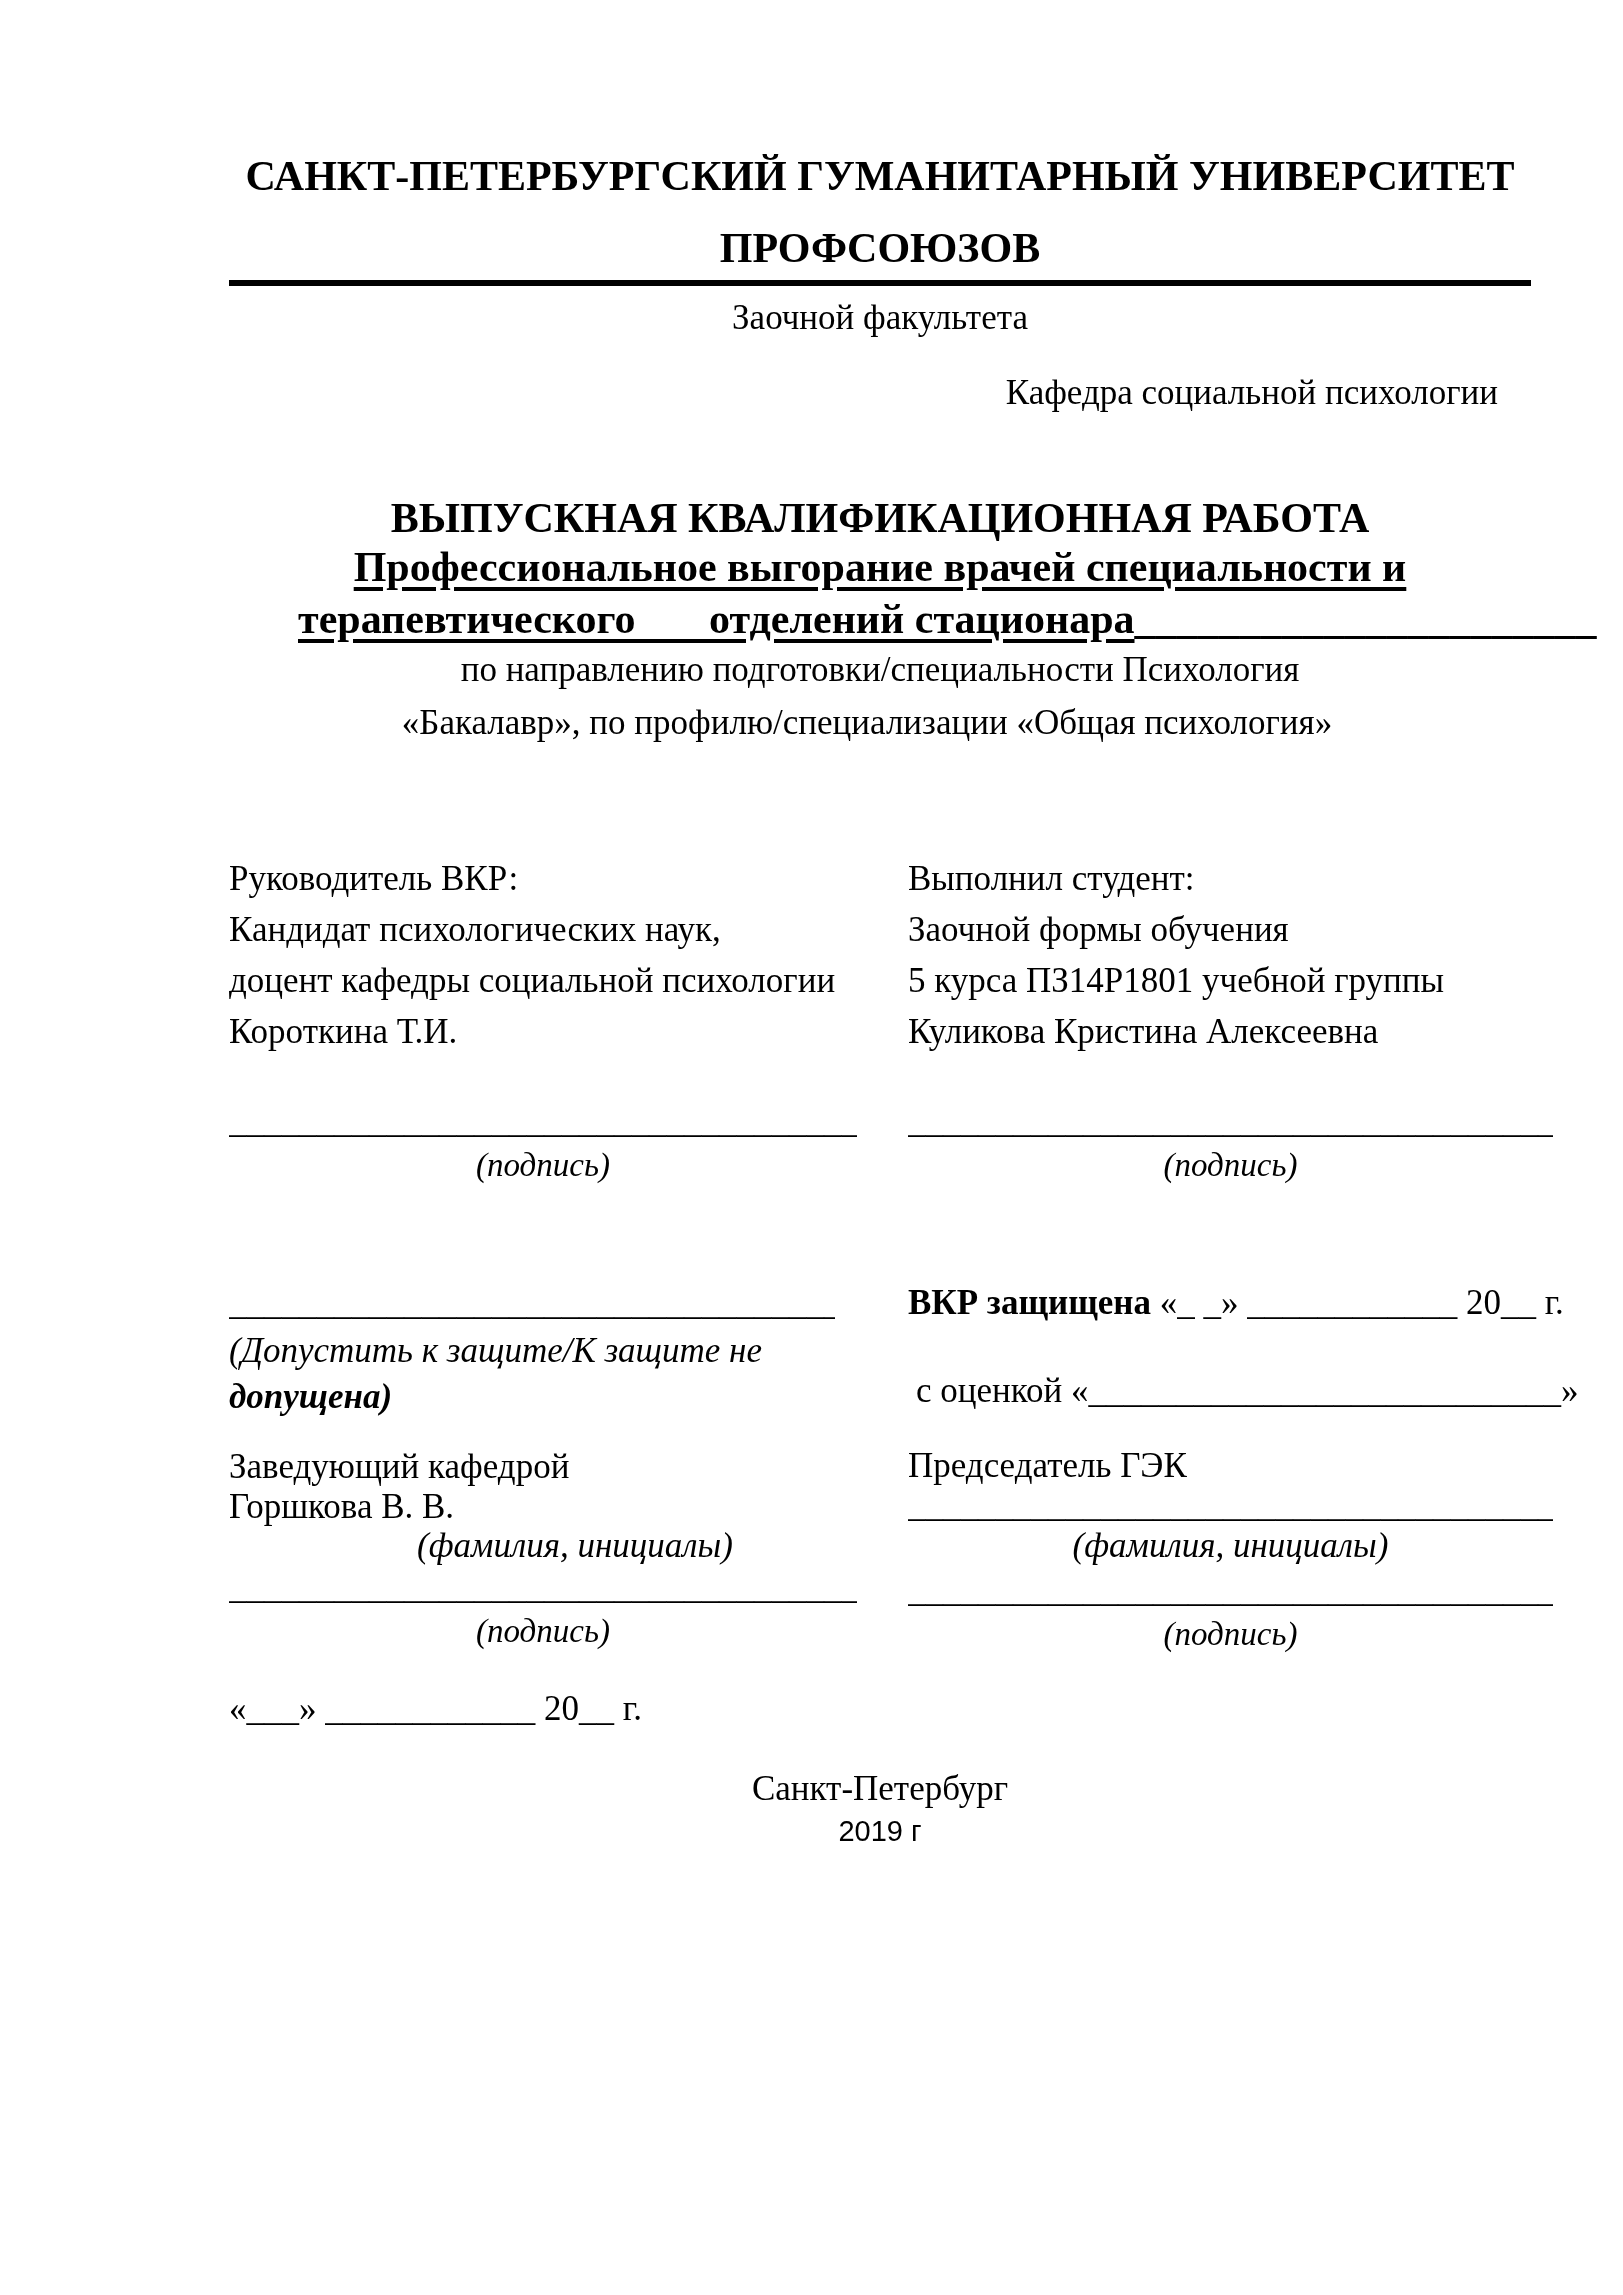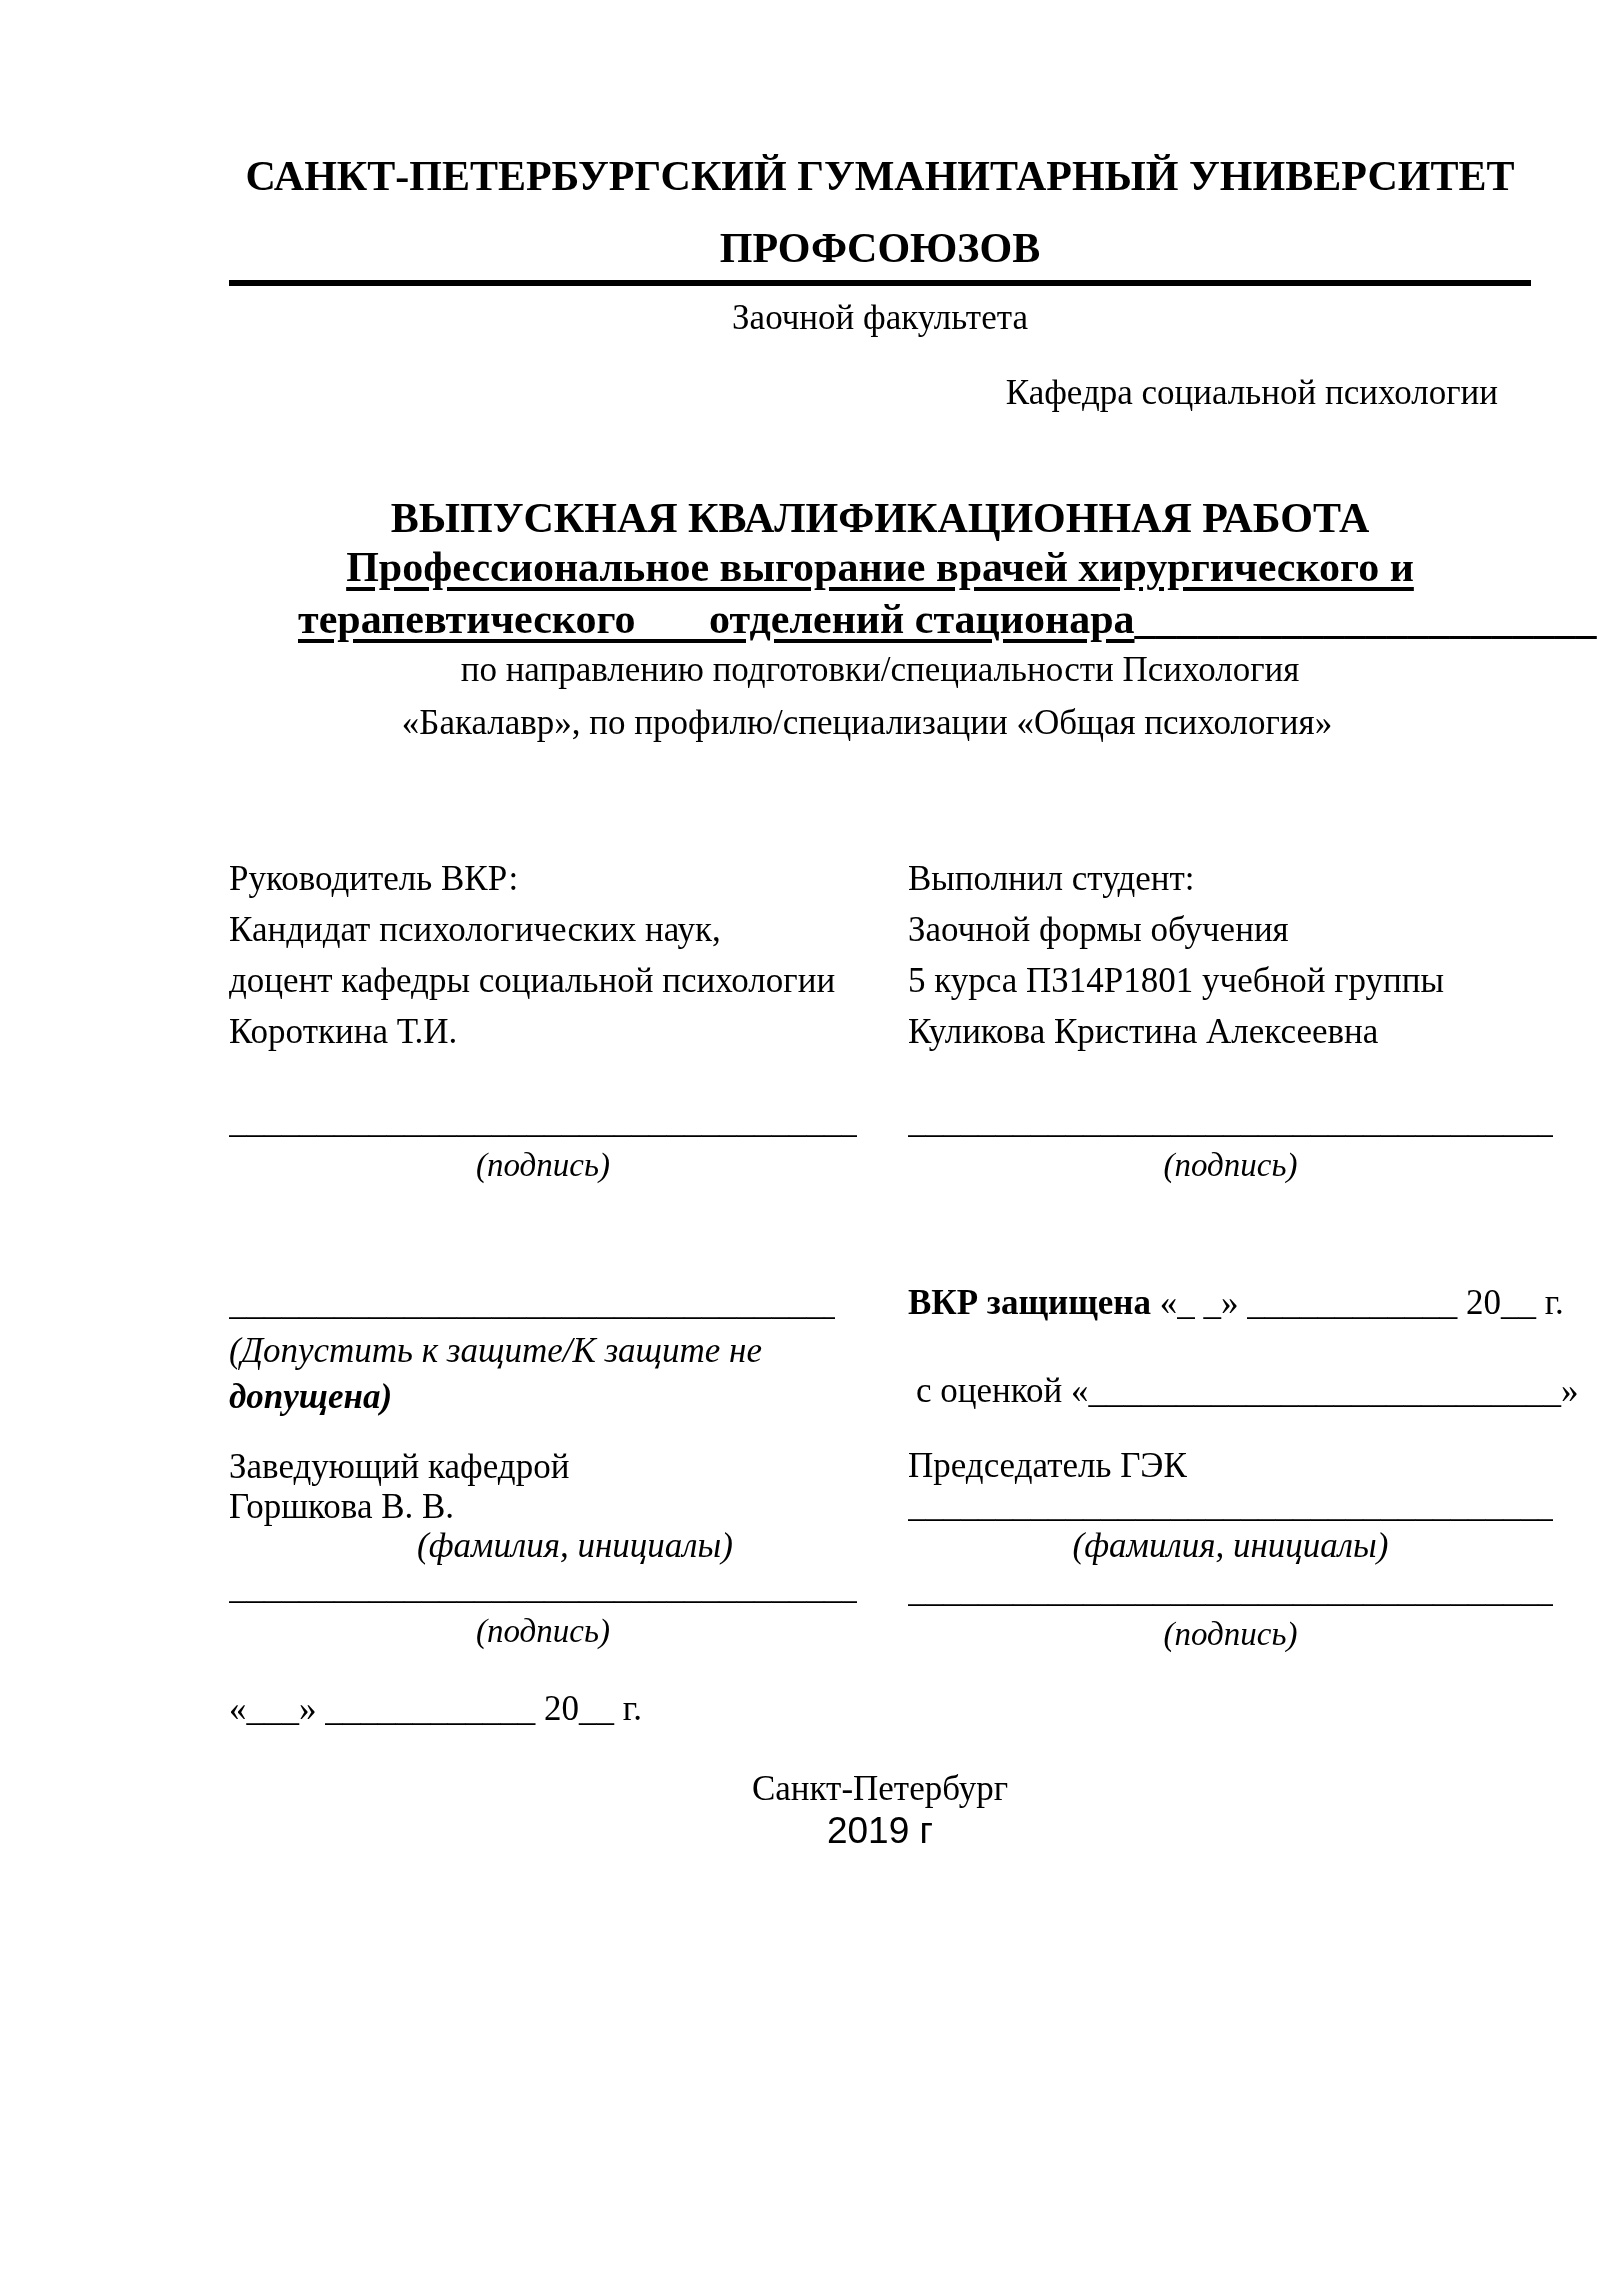--- a/index.html
+++ b/index.html
@@ -24,41 +24,41 @@
     letter-spacing:0;
   }
   .rule{background:#000;height:5.5px;}
   .ul{
     text-decoration:underline;
     text-decoration-thickness:3.9px;
     text-underline-offset:6.3px;
     text-decoration-color:#000;
   }
   .pre{white-space:pre;}
-  .sans{font-family:"Liberation Sans","DejaVu Sans",sans-serif;font-size:37px;}
+  .sans{font-family:"Liberation Sans","DejaVu Sans",sans-serif;font-size:29px;}
   .nowrap{white-space:nowrap;}
 </style>
 </head>
 <body>
 
 <div class="page">
 
   <div class="abs h ctr" style="left:229px;top:154px;width:1302px;">САНКТ-ПЕТЕРБУРГСКИЙ ГУМАНИТАРНЫЙ УНИВЕРСИТЕТ</div>
   <div class="abs h ctr" style="left:229px;top:226px;width:1302px;">ПРОФСОЮЗОВ</div>
 
   <div class="abs rule" style="left:229px;top:280px;width:1302px;"></div>
 
   <div class="abs ctr" style="left:229px;top:297px;width:1302px;font-size:35px;line-height:41px;">Заочной факультета</div>
 
   <div class="abs rgt" style="left:229px;top:372px;width:1302px;padding-right:0;font-size:35px;line-height:41px;box-sizing:border-box;padding-right:33px;">Кафедра социальной психологии</div>
 
   <div class="abs h ctr" style="left:229px;top:495px;width:1302px;line-height:46px;">ВЫПУСКНАЯ КВАЛИФИКАЦИОННАЯ РАБОТА</div>
 
   <div class="abs h ctr" style="left:229px;top:543px;width:1302px;line-height:49px;">
-    <span class="ul">Профессиональное выгорание врачей хирургического и</span>
+    <span class="ul">Профессиональное выгорание врачей специальности и</span>
   </div>
 
   <div class="abs h nowrap" style="left:229px;top:595px;width:1302px;line-height:49px;">
     <span style="display:inline-block;width:69px;"></span><span class="ul pre">терапевтического       отделений стационара</span><span>______________________</span>
   </div>
 
   <div class="abs ctr" style="left:229px;top:648px;width:1302px;font-size:35px;line-height:44px;">по направлению подготовки/специальности Психология</div>
 
   <div class="abs ctr" style="left:216px;top:700px;width:1302px;font-size:35px;line-height:46px;">«Бакалавр», по профилю/специализации «Общая психология»</div>
 

